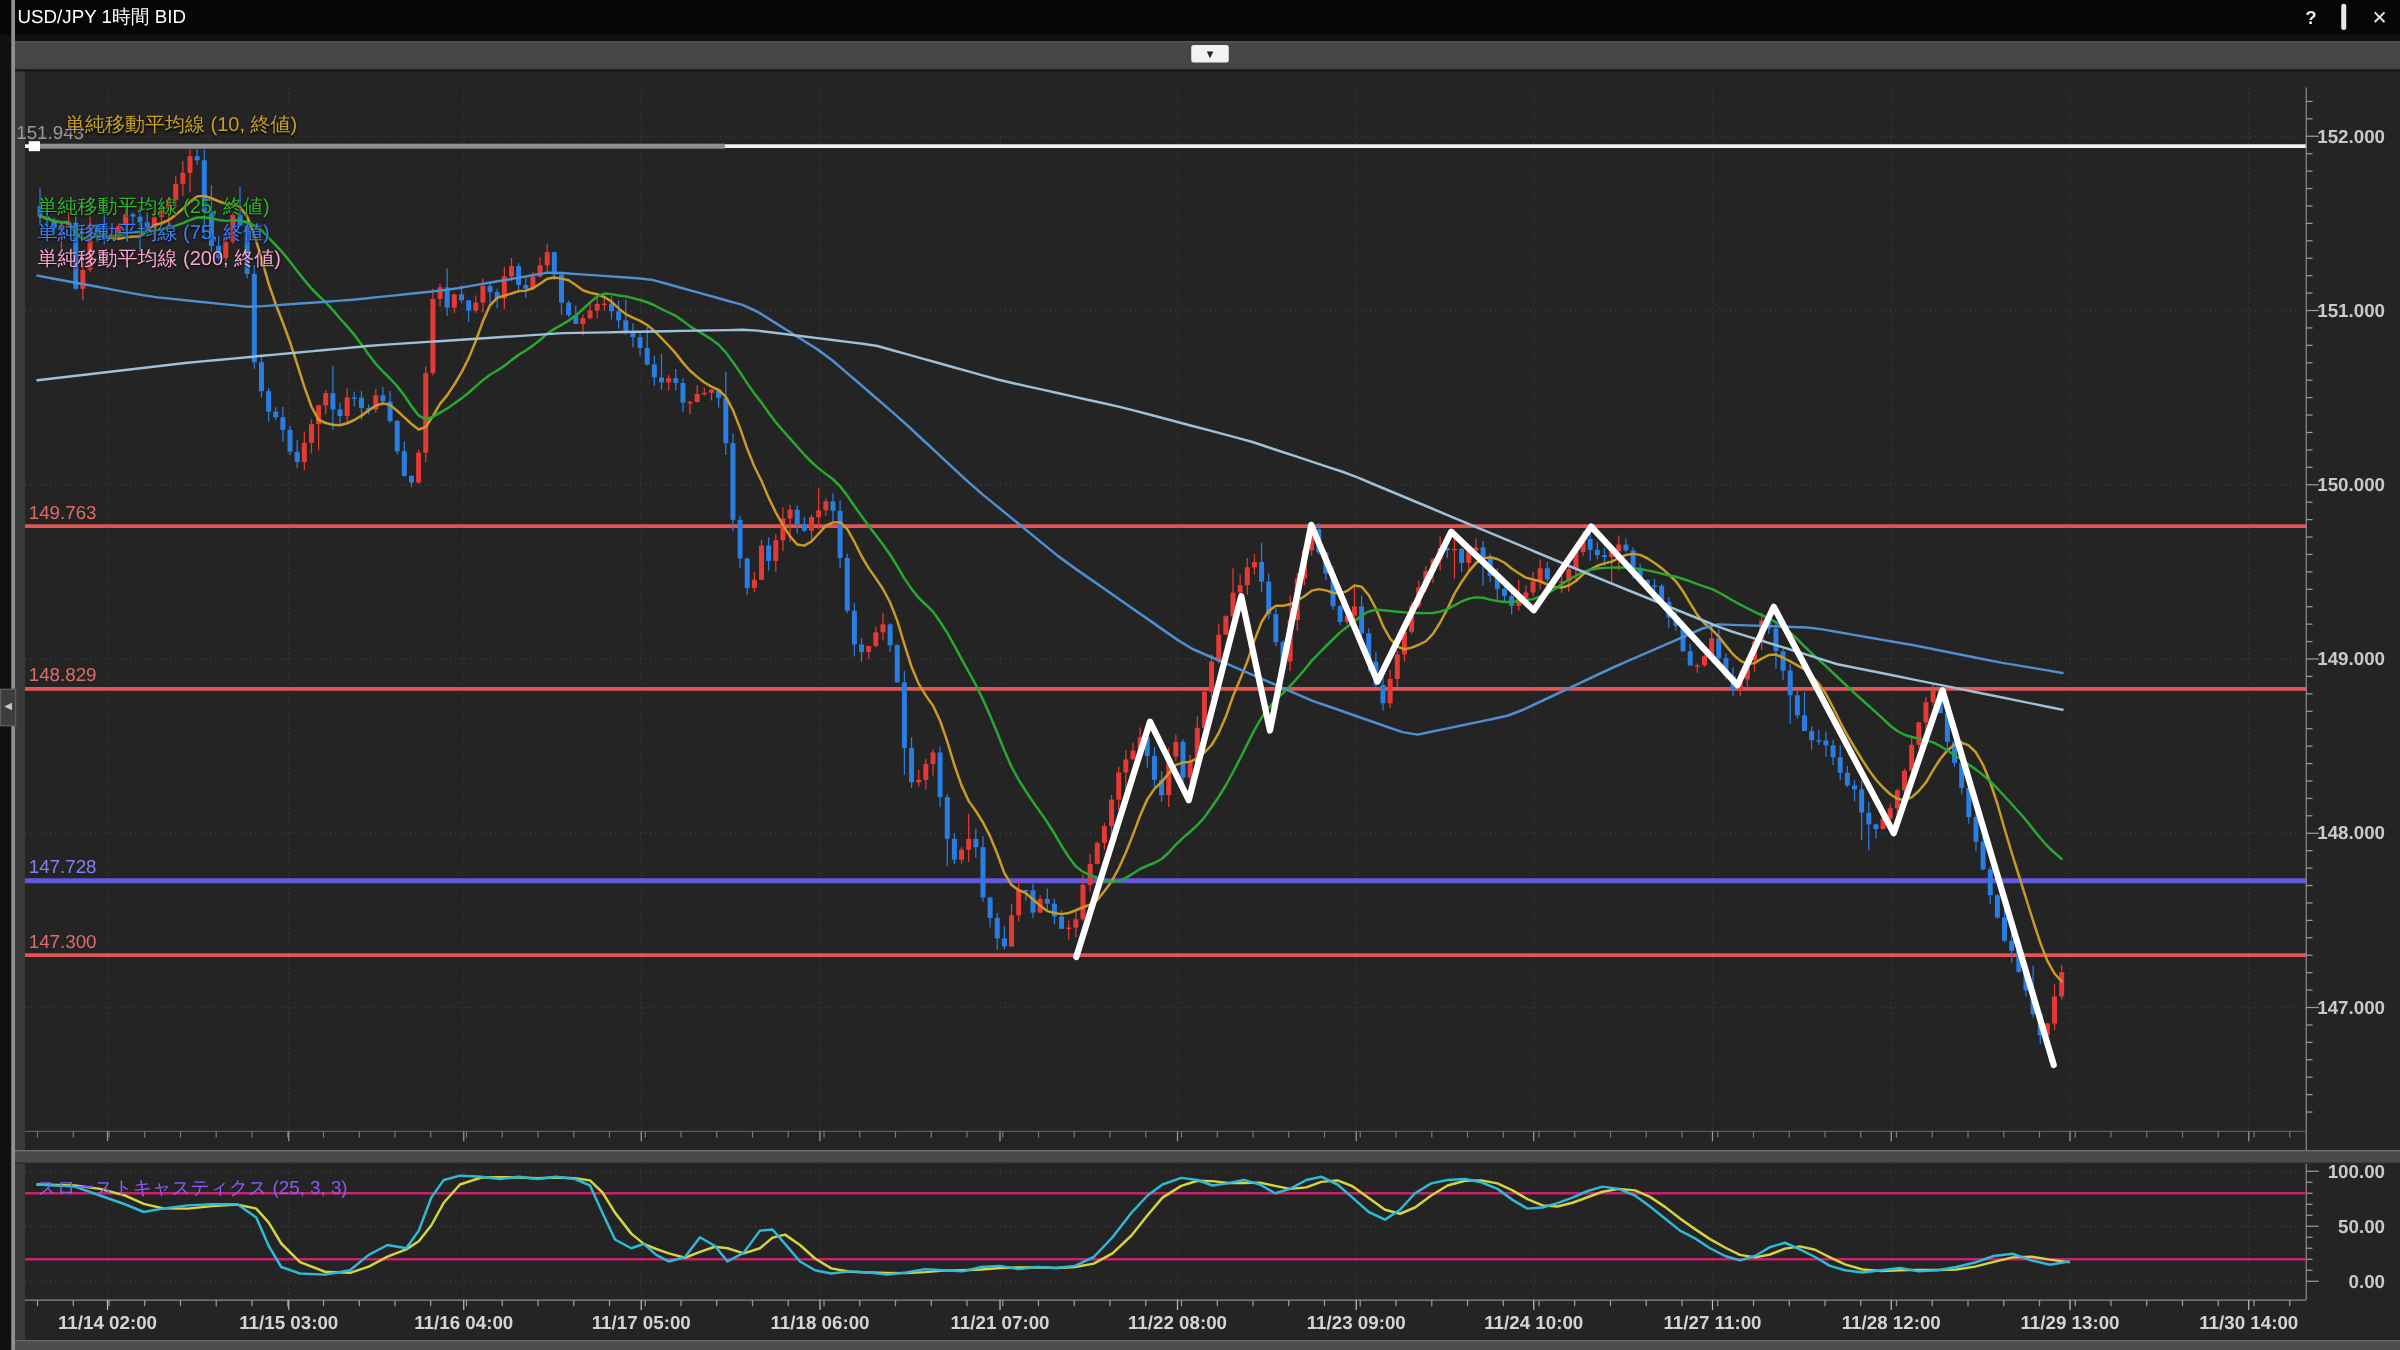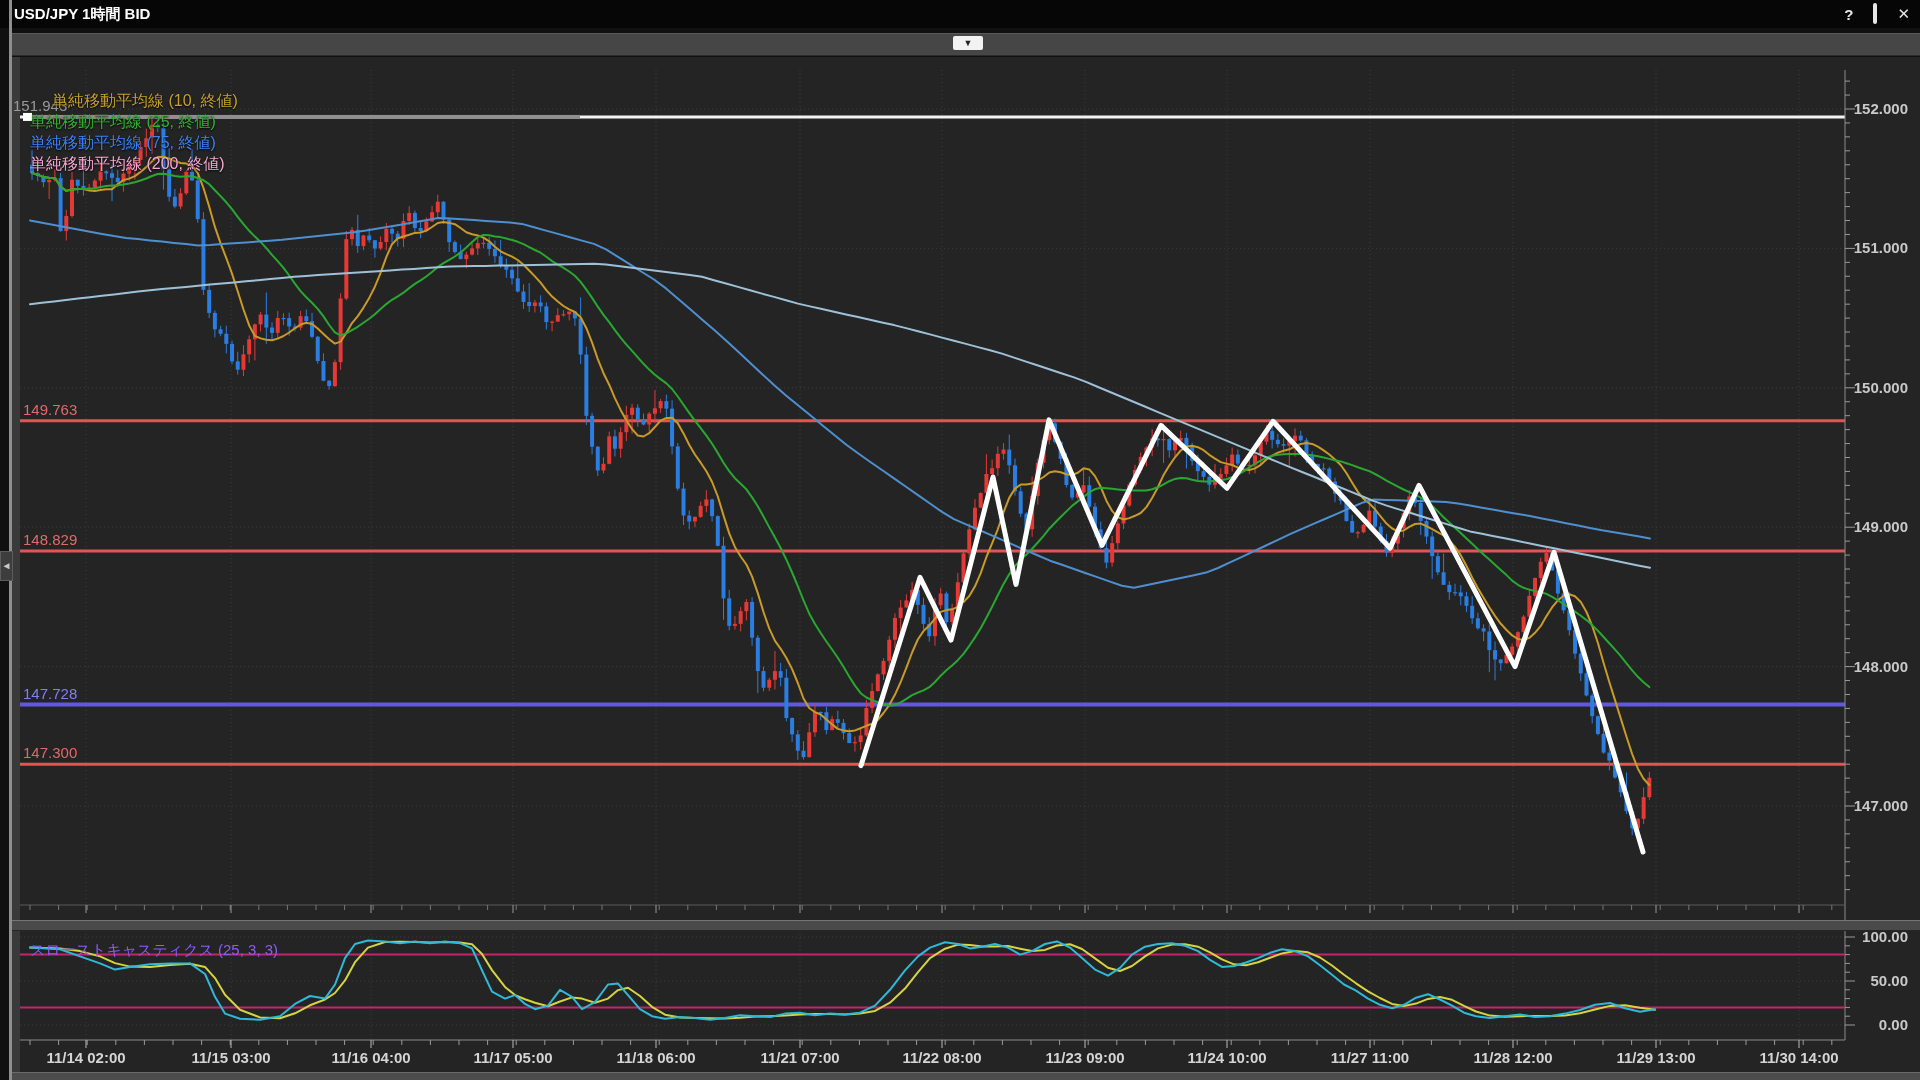--- a/index.html
+++ b/index.html
@@ -1,20 +1,20 @@
 <!DOCTYPE html>
 <html><head>
 <meta charset="utf-8">
 <style>
   html,body{margin:0;padding:0;background:#000;}
   #stage{position:relative;width:1920px;height:1080px;overflow:hidden;background:#101010;
          font-family:"Liberation Sans","DejaVu Sans",sans-serif;}
   
   #titlebar{position:absolute;left:0;top:0;width:1920px;height:28px;background:#060606;z-index:5;}
-  #title{position:absolute;left:14px;top:0;line-height:28px;color:#fff;font-size:15px;font-weight:bold;}
+  #title{position:absolute;left:14px;top:0;line-height:28px;color:#fff;font-size:15px;font-weight:normal;}
   #winbtns{position:absolute;right:10px;top:0;height:28px;display:flex;align-items:center;gap:20px;z-index:6;}
   #winbtns .wb{color:#e6e6e6;font-size:15px;font-weight:bold;cursor:default;}
   #maxbtn{width:13px;height:9px;border:2px solid #e6e6e6;border-radius:3px;}
   #toolbar{position:absolute;left:12px;top:33px;width:1908px;height:21px;background:#464646;
            border-top:1px solid #5a5a5a;border-bottom:1px solid #2b2b2b;z-index:5;}
   #collapsebtn{position:absolute;left:953px;top:36px;width:30px;height:14px;background:#f2f2f2;
                border-radius:2px;z-index:6;color:#222;font-size:9px;line-height:14px;text-align:center;}
   #chartbg{position:absolute;left:12px;top:57px;width:1908px;height:1016px;background:#242424;z-index:1;}
   #leftstrip{position:absolute;left:12px;top:57px;width:8px;height:1016px;background:#3a3a3a;z-index:2;}
   #splitline{position:absolute;left:9px;top:0;width:3px;height:1080px;background:#8f8f8f;z-index:6;}
@@ -952,21 +952,21 @@
       <g>
         <line x1="20" y1="954.6" x2="1845" y2="954.6" stroke="#c2256b" stroke-width="2"></line>
         <line x1="20" y1="1007.4" x2="1845" y2="1007.4" stroke="#c2256b" stroke-width="2"></line>
         <polyline points="30.0,947.6 60.0,948.4 80.0,951.1 100.0,956.4 115.0,963.1 130.0,966.6 150.0,966.9 170.0,964.9 190.0,963.7 205.0,966.9 215.0,978.1 225.0,994.8 240.0,1009.7 260.0,1017.4 280.0,1018.3 295.0,1013.3 310.0,1005.3 325.0,999.5 335.0,993.0 345.0,980.4 355.0,962.2 368.0,947.6 385.0,942.0 400.0,941.7 415.0,942.0 430.0,942.6 445.0,942.0 460.0,942.6 472.0,944.3 482.0,954.0 492.0,970.1 505.0,986.9 515.0,995.1 525.0,999.2 535.0,1002.7 548.0,1006.2 560.0,1001.5 572.0,997.4 582.0,998.6 595.0,1002.7 608.0,998.6 618.0,990.1 628.0,987.7 640.0,996.0 652.0,1006.8 665.0,1014.7 680.0,1017.4 695.0,1018.0 710.0,1018.3 725.0,1018.5 740.0,1017.7 755.0,1016.5 770.0,1016.2 785.0,1015.6 800.0,1014.4 815.0,1013.9 830.0,1013.9 845.0,1014.4 860.0,1013.6 875.0,1010.9 890.0,1002.7 905.0,988.6 918.0,972.2 930.0,958.1 945.0,948.7 958.0,944.6 970.0,944.9 982.0,946.4 995.0,946.4 1008.0,946.1 1020.0,948.7 1032.0,951.1 1045.0,949.9 1057.0,945.5 1070.0,944.3 1082.0,949.0 1095.0,958.4 1108.0,967.8 1120.0,971.0 1132.0,966.0 1145.0,956.4 1158.0,948.4 1172.0,944.6 1185.0,944.3 1198.0,946.7 1210.0,952.3 1222.0,959.3 1234.0,964.3 1246.0,965.2 1258.0,962.2 1270.0,957.8 1282.0,953.4 1295.0,951.1 1308.0,952.3 1320.0,957.5 1332.0,965.5 1344.0,974.8 1356.0,983.3 1368.0,991.3 1380.0,998.0 1392.0,1003.9 1404.0,1005.9 1416.0,1003.6 1428.0,998.9 1440.0,997.1 1452.0,999.8 1464.0,1005.9 1476.0,1011.5 1490.0,1015.6 1505.0,1016.8 1520.0,1016.2 1535.0,1015.9 1550.0,1015.9 1565.0,1015.6 1580.0,1013.3 1595.0,1009.5 1610.0,1005.9 1625.0,1005.3 1640.0,1007.7 1655.0,1009.7" fill="none" stroke="#d4d441" stroke-width="2" stroke-linejoin="round" stroke-linecap="round"></polyline>
         <polyline points="30.0,947.6 60.0,949.3 80.0,956.4 100.0,963.4 115.0,969.6 130.0,966.9 150.0,964.3 170.0,963.4 190.0,963.4 205.0,974.0 215.0,996.8 225.0,1013.6 240.0,1018.8 260.0,1019.7 280.0,1016.2 295.0,1003.9 310.0,996.0 325.0,998.6 335.0,984.5 345.0,958.1 355.0,944.0 368.0,940.5 385.0,941.4 400.0,943.2 415.0,941.4 430.0,943.2 445.0,941.4 460.0,943.2 472.0,948.4 482.0,970.4 492.0,991.6 505.0,998.6 515.0,995.1 525.0,1003.9 535.0,1009.2 548.0,1005.6 560.0,989.8 572.0,996.8 582.0,1009.2 595.0,1002.1 608.0,984.5 618.0,983.6 628.0,995.1 640.0,1009.2 652.0,1016.2 665.0,1018.8 680.0,1017.1 695.0,1018.0 710.0,1019.7 725.0,1018.0 740.0,1015.3 755.0,1016.2 770.0,1017.1 785.0,1013.6 800.0,1012.7 815.0,1015.3 830.0,1013.6 845.0,1014.4 860.0,1012.7 875.0,1005.6 890.0,989.8 905.0,970.4 918.0,956.4 930.0,947.6 945.0,942.3 958.0,944.0 970.0,948.4 982.0,946.7 995.0,944.0 1008.0,947.6 1020.0,954.6 1032.0,951.1 1045.0,944.0 1057.0,941.4 1070.0,947.6 1082.0,958.1 1095.0,969.6 1108.0,975.7 1120.0,967.8 1132.0,954.6 1145.0,946.7 1158.0,944.0 1172.0,943.2 1185.0,945.8 1198.0,951.1 1210.0,959.9 1222.0,966.9 1234.0,966.0 1246.0,962.5 1258.0,958.1 1270.0,952.8 1282.0,949.3 1295.0,951.1 1308.0,956.4 1320.0,965.2 1332.0,974.8 1344.0,984.5 1356.0,990.7 1368.0,998.6 1380.0,1004.8 1392.0,1008.3 1404.0,1004.8 1416.0,997.7 1428.0,994.2 1440.0,999.5 1452.0,1005.6 1464.0,1012.7 1476.0,1016.2 1490.0,1018.0 1505.0,1016.2 1520.0,1014.4 1535.0,1017.1 1550.0,1016.2 1565.0,1013.6 1580.0,1010.0 1595.0,1004.8 1610.0,1003.0 1625.0,1008.3 1640.0,1011.8 1655.0,1009.2" fill="none" stroke="#2fb9d8" stroke-width="2" stroke-linejoin="round" stroke-linecap="round"></polyline>
       </g>
     </svg>
 
   <div id="legend">
       <div class="legitem" style="color: rgb(200, 160, 40); margin-left: 22px;">単純移動平均線 (10, 終値)</div>
-      <div class="legitem" style="color: rgb(47, 181, 47);">単純移動平均線 (25, 終値)</div>
+      <div class="legitem" style="color: rgb(47, 181, 47); margin-top: 44px;">単純移動平均線 (25, 終値)</div>
       <div class="legitem" style="color: #3b82f6;">単純移動平均線 (75, 終値)</div>
       <div class="legitem" style="color: #f9a8d4;">単純移動平均線 (200, 終値)</div>
     </div>
   <div id="stochlabel" style="color: #8b5cf6;">スローストキャスティクス (25, 3, 3)</div>
 
   <div id="divider"></div>
   <div id="bottomstrip"></div>
 </div>
 
 </body></html>

